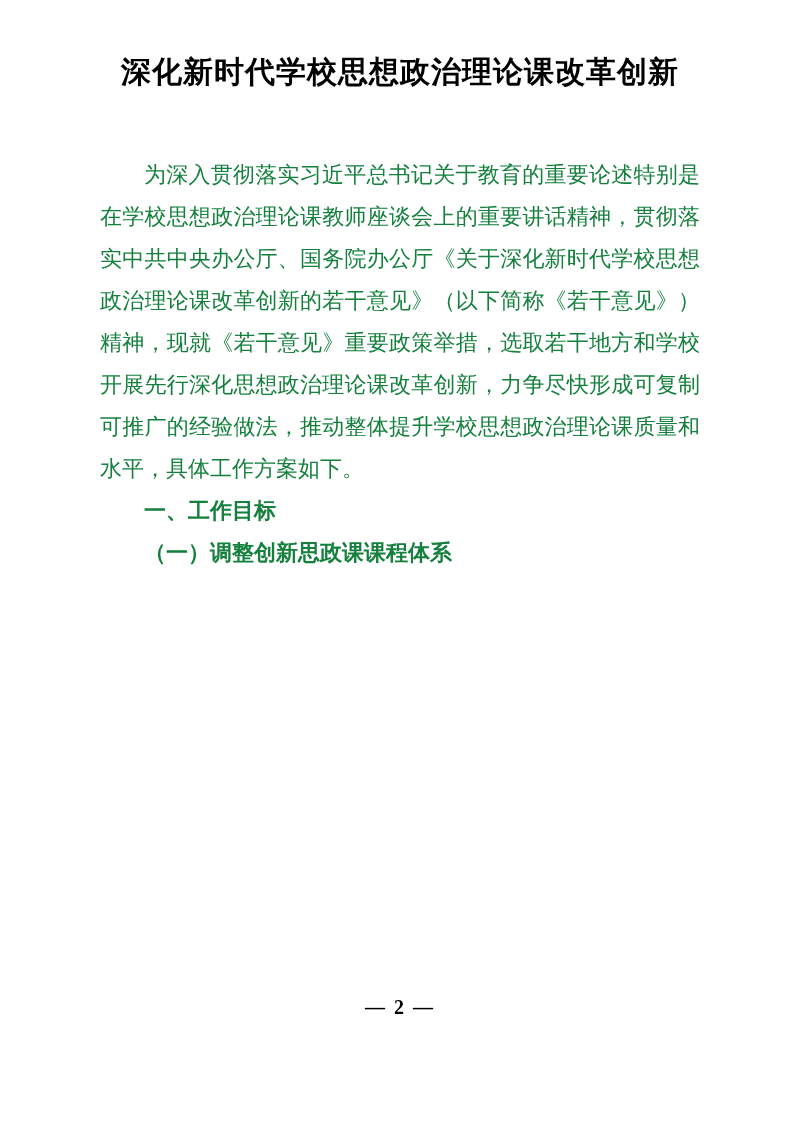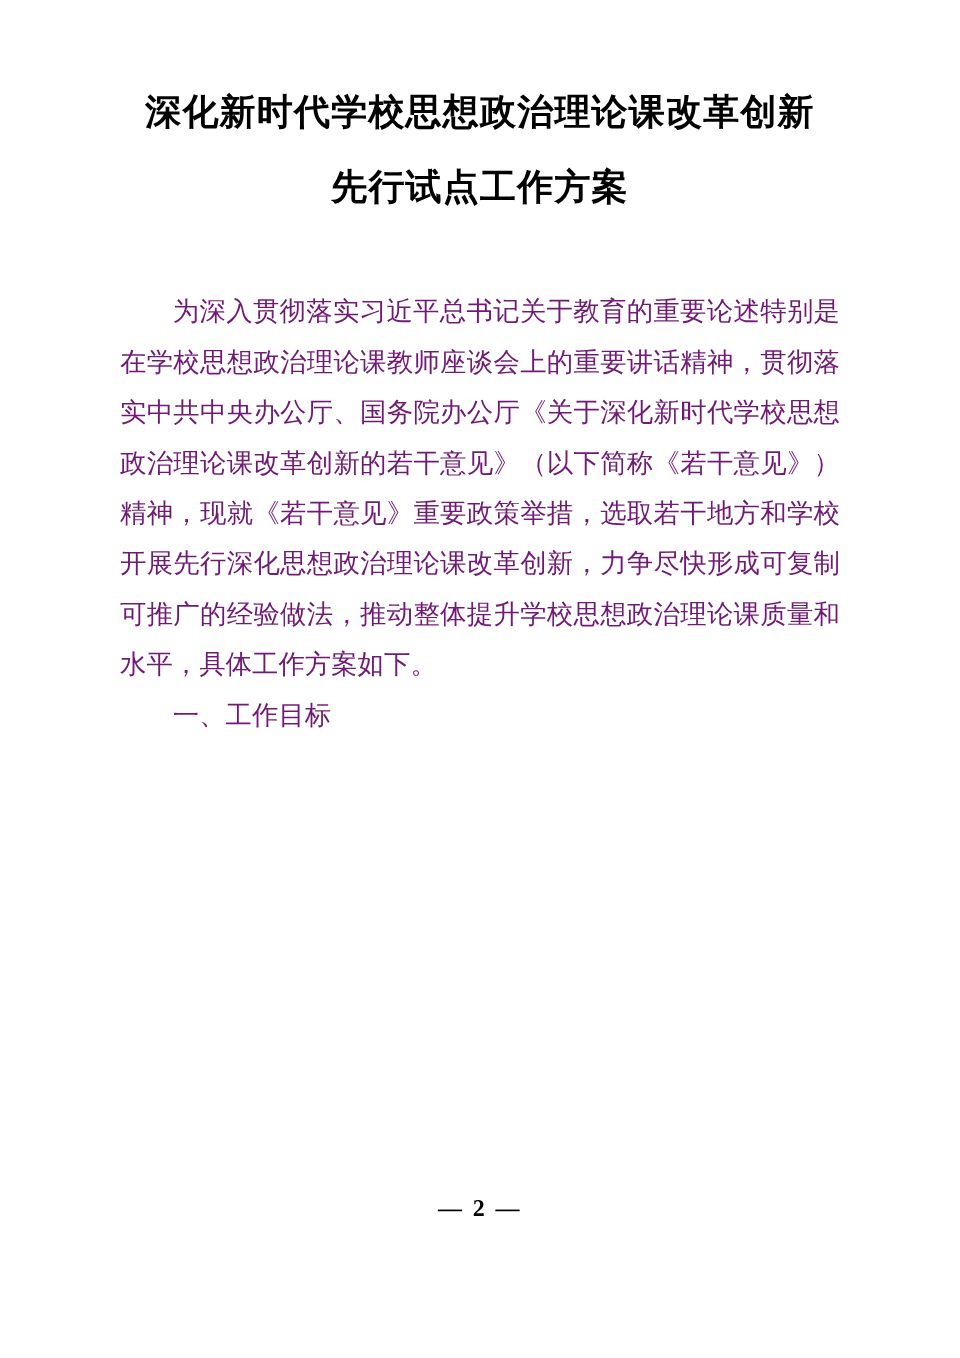--- a/index.html
+++ b/index.html
@@ -19,49 +19,49 @@
   .doc-title {
     margin: 0 60px;
     text-align: center;
     font-family: "Liberation Serif", serif;
     font-weight: bold;
     font-size: 30px;
     letter-spacing: 1px;
     color: #000000;
   }
   .doc-title.line1 {
-    padding-top: 74px;
+    padding-top: 52px;
     line-height: 40px;
   }
   .doc-title.line2 {
     margin-top: 23px;
     line-height: 40px;
   }
   .doc-body {
     margin: 62px 100px 0 100px;
     width: 600px;
   }
   .doc-body p {
     margin: 0;
     padding: 0;
     font-size: 22px;
     line-height: 42px;
     text-align: justify;
     text-justify: inter-character;
     text-indent: 2em;
     word-break: break-all;
-    color: #701a75;
+    color: #15803d;
   }
   .doc-body p.para {
     font-family: "Liberation Serif", serif;
     font-weight: normal;
   }
   .doc-body p.heading {
     font-family: "Liberation Sans", sans-serif;
-    font-weight: normal;
+    font-weight: bold;
   }
   .doc-body p.subheading {
     font-family: "Liberation Serif", serif;
     font-weight: bold;
   }
   .page-number {
     position: absolute;
     left: 0;
     top: 996px;
     width: 100%;
@@ -73,22 +73,22 @@
     color: #000000;
   }
 </style>
 </head>
 <body>
 
 <div class="page">
 
   <div class="doc-title line1">深化新时代学校思想政治理论课改革创新</div>
 
-  <div class="doc-title line2">先行试点工作方案</div>
 
   <div class="doc-body">
     <p class="para">为深入贯彻落实习近平总书记关于教育的重要论述特别是在学校思想政治理论课教师座谈会上的重要讲话精神，贯彻落实中共中央办公厅、国务院办公厅《关于深化新时代学校思想政治理论课改革创新的若干意见》（以下简称《若干意见》）精神，现就《若干意见》重要政策举措，选取若干地方和学校开展先行深化思想政治理论课改革创新，力争尽快形成可复制可推广的经验做法，推动整体提升学校思想政治理论课质量和水平，具体工作方案如下。</p>
     <p class="heading">一、工作目标</p>
+    <p class="subheading">（一）调整创新思政课课程体系</p>
   </div>
 
   <div class="page-number">— 2 —</div>
 
 </div>
 
 </body></html>

